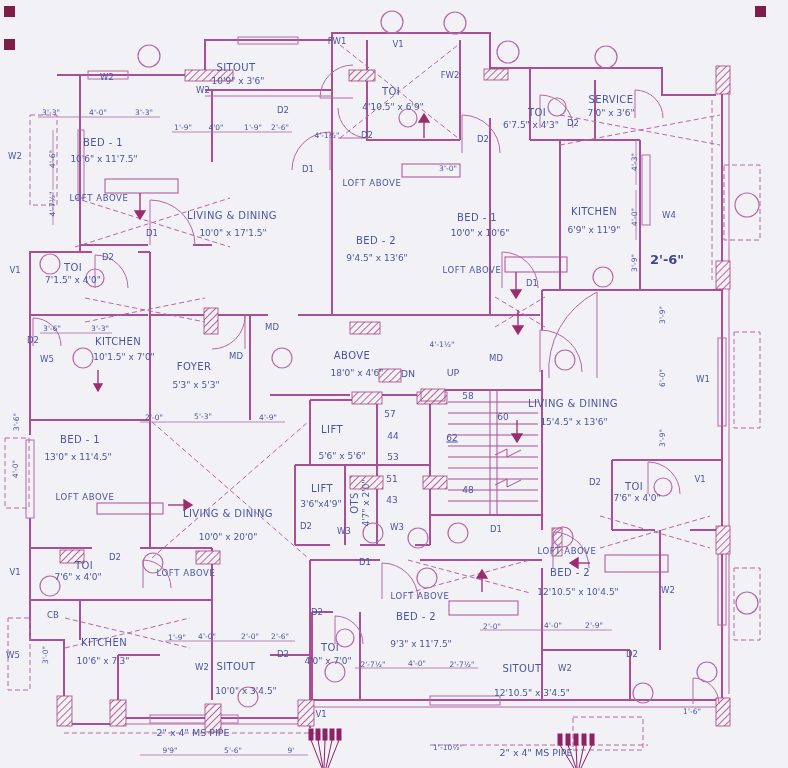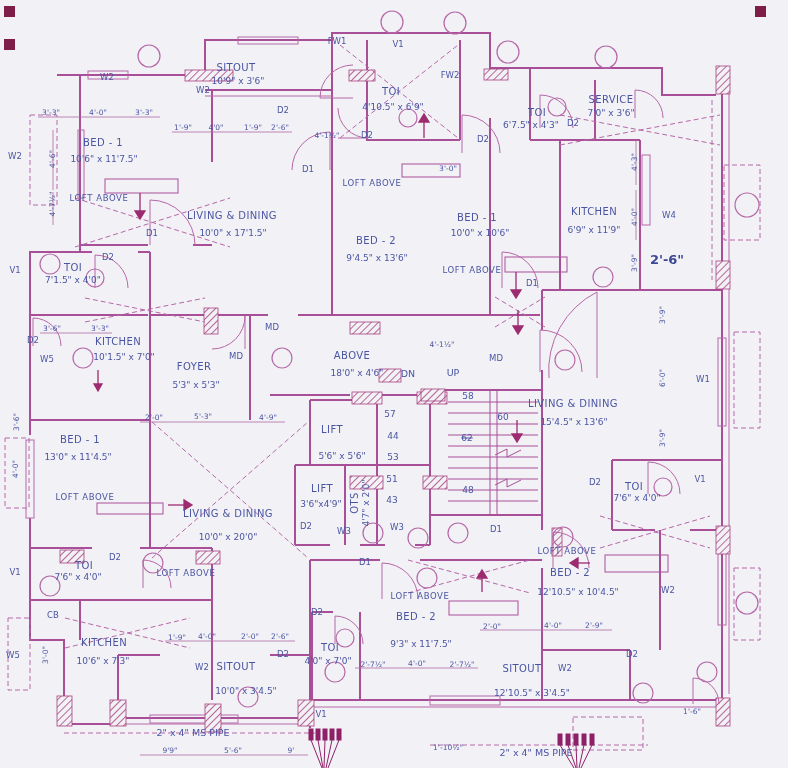--- a/index.html
+++ b/index.html
@@ -375,21 +375,21 @@
       <span class="lbl dim rot" style="left: 663px; top: 315px;">3'-9"</span>
       <span class="lbl dim rot" style="left: 663px; top: 378px;">6'-0"</span>
       <span class="lbl dim rot" style="left: 663px; top: 438px;">3'-9"</span>
       <span class="lbl stair" style="left: 390px; top: 414px;">57</span>
       <span class="lbl stair" style="left: 393px; top: 436px;">44</span>
       <span class="lbl stair" style="left: 393px; top: 457px;">53</span>
       <span class="lbl stair" style="left: 392px; top: 479px;">51</span>
       <span class="lbl stair" style="left: 392px; top: 500px;">43</span>
       <span class="lbl stair" style="left: 468px; top: 396px;">58</span>
       <span class="lbl stair" style="left: 467px; top: 417px; margin-left: 36px;">60</span>
-      <span class="lbl stair strike" style="left: 467px; top: 438px;">62</span>
+      <span class="lbl stair strike" style="left: 452px; top: 438px; text-decoration: underline;">62</span>
       <span class="lbl stair" style="left: 468px; top: 490px;">48</span>
       <span class="lbl misc" style="left: 408px; top: 374px;">DN</span>
       <span class="lbl misc" style="left: 453px; top: 373px;">UP</span>
       <span class="lbl misc" style="left: 193px; top: 733px;">2" x 4" MS PIPE</span>
       <span class="lbl misc" style="left: 536px; top: 753px;">2" x 4" MS PIPE</span>
       <span class="lbl misc big" style="left: 667px; top: 259px;">2'-6"</span>
     </div>
 </div>
 
 </body></html>

